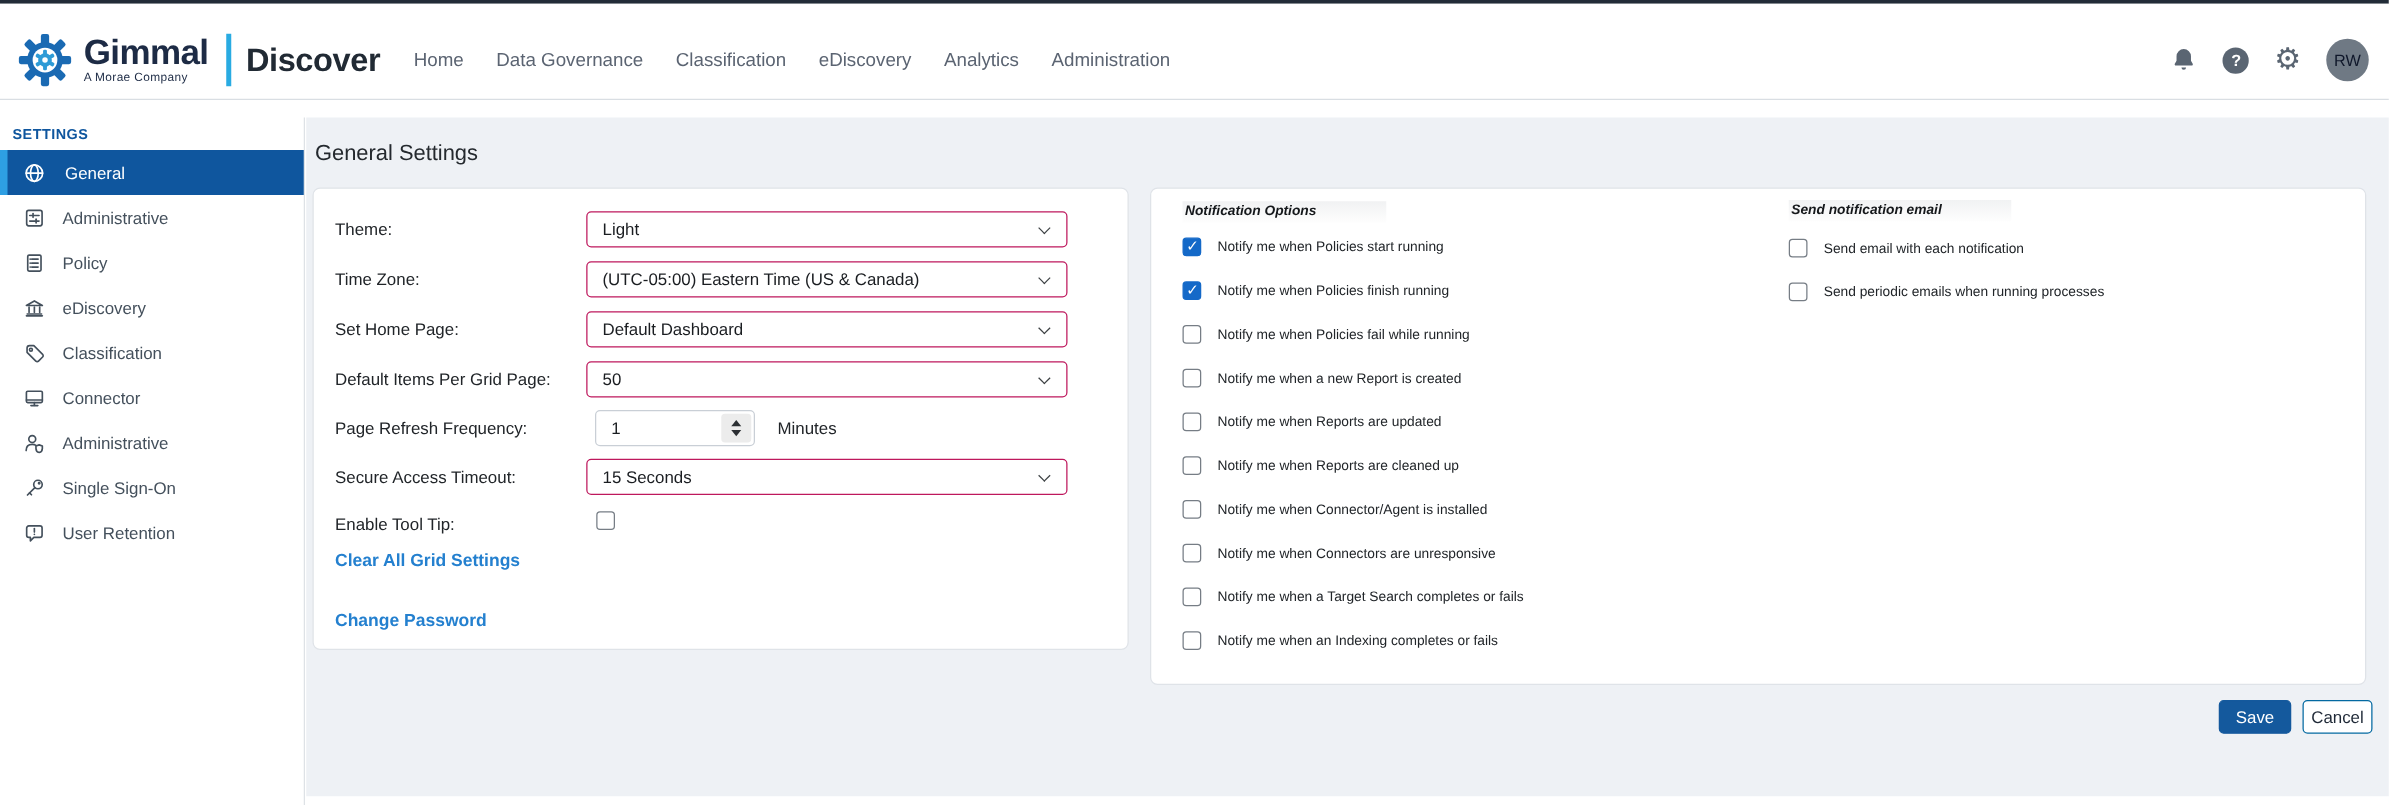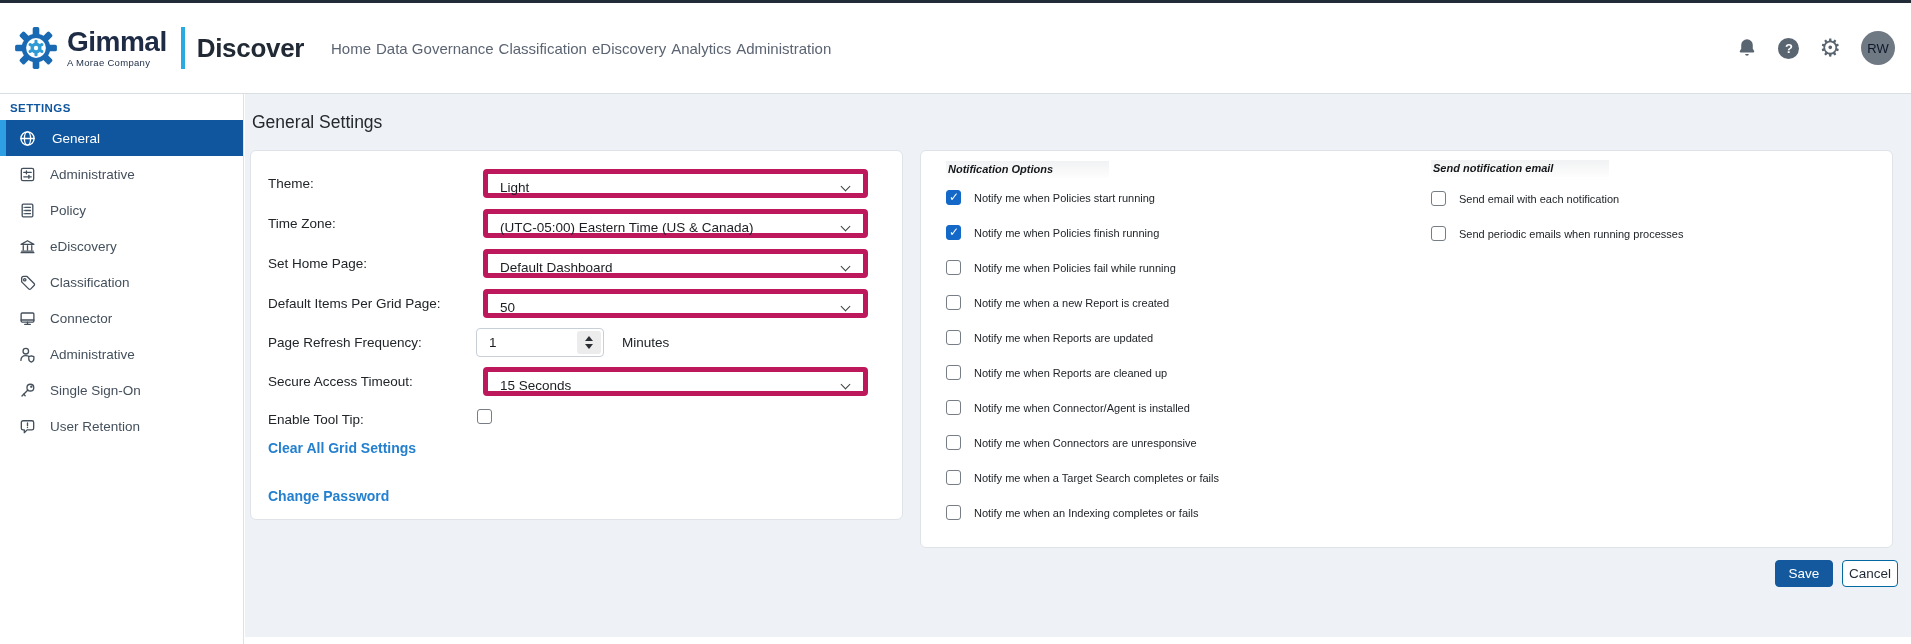--- a/index.html
+++ b/index.html
@@ -1,28 +1,28 @@
 <!DOCTYPE html>
 <html><head>
 <meta charset="utf-8">
 <style>
   * { margin:0; padding:0; box-sizing:border-box; }
   html,body { width:1911px; height:644px; background:#fff; overflow:hidden;
     font-family:"Liberation Sans","DejaVu Sans",sans-serif; color:#212529; }
 
   
   .topstrip { position:absolute; left:0; top:0; width:1911px; height:3px; background:#222c38; }
-  .header { position:absolute; left:0; top:3px; width:1911px; height:91px; background:#fff; border-bottom:1px solid #d9dee3; }
+  .header { position:absolute; left:0; top:3px; width:1911px; height:77px; background:#fff; border-bottom:1px solid #d9dee3; }
   .logo { position:absolute; left:14px; top:0; height:90px; display:flex; align-items:center; }
   .gimmal-block { margin-left:9px; display:flex; flex-direction:column; align-items:flex-start; }
   .gimmal-name { font-size:28px; font-weight:bold; color:#1d2b45; letter-spacing:-0.5px; line-height:28px; }
   .gimmal-tag { font-size:9.5px; color:#1d2b45; letter-spacing:0.3px; margin-top:1px; }
   .cyanbar { width:4px; height:42px; background:#29abe2; margin:0 12px 0 14px; }
   .product-name { font-size:26px; font-weight:bold; color:#212a34; letter-spacing:-0.3px; }
-  .nav { position:absolute; left:331px; top:0; height:90px; display:flex; align-items:center; gap:5px; }
+  .nav { position:absolute; left:331px; top:0; height:90px; display:flex; align-items:center; gap:26px; }
   .nav-item { font-size:15px; color:#5b6472; cursor:pointer; white-space:nowrap; }
   .hright { position:absolute; right:16px; top:0; height:90px; display:flex; align-items:center; gap:20px; }
   .helpcircle { width:21px; height:21px; border-radius:50%; background:#5a6572; color:#fff; font-size:13px; font-weight:bold; display:flex; align-items:center; justify-content:center; }
   .gearglyph { font-size:24px; color:#5a6572; line-height:24px; }
   .avatar { width:34px; height:34px; border-radius:50%; background:#6f7984; color:#0f172a; font-size:13px; display:flex; align-items:center; justify-content:center; }
 
   
   .sidebar { position:absolute; left:0; top:94px; width:244px; height:550px; background:#fff; border-right:1px solid #dee2e6; }
   .side-section { margin:8px 0 6px 10px; font-size:11.5px; font-weight:bold; color:#0f569e; letter-spacing:0.4px; }
   .side-item { position:relative; height:36px; display:flex; align-items:center; color:#44505c; cursor:pointer;text-align:center; }
@@ -37,21 +37,21 @@
   .main { position:absolute; left:245px; top:94px; width:1666px; height:543px; background:#eef1f5; }
   .page-title { position:absolute; left:252px; top:112px; font-size:17.5px; color:#24292e; }
 
   .card { position:absolute; background:#fff; border:1px solid #dfe3e8; border-radius:6px; }
   .card-left { left:250px; top:150px; width:653px; height:370px; }
   .card-right { left:920px; top:150px; width:973px; height:398px; }
 
   
   .frow { position:absolute; left:0; width:100%; height:29px; }
   .flabel { position:absolute; left:17px; top:0; line-height:29px; font-size:13.5px; color:#212529; }
-  .fselect { position:absolute; left:232px; top:0; width:385px; height:29px; border:5px solid #be185d; border-radius:4px; background:#fff; font-size:13.5px; line-height:27px; padding-left:12px; color:#1a1d21; cursor:pointer; }
+  .fselect { position:absolute; left:218px; top:0; width:385px; height:29px; border:1px solid #be185d; border-radius:4px; background:#fff; font-size:13.5px; line-height:27px; padding-left:12px; color:#1a1d21; cursor:pointer; }
   .chev { position:absolute; right:14px; top:9px; width:7px; height:7px; border-right:1.5px solid #3c4043; border-bottom:1.5px solid #3c4043; transform:rotate(45deg); }
   .numwrap { position:absolute; left:225px; top:0; width:128px; height:29px; border:1px solid #c9cfd6; border-radius:4px; background:#fff; font-size:13.5px; line-height:27px; padding-left:12px; color:#1a1d21; }
   .spin { position:absolute; right:2px; top:2px; width:24px; height:23px; background:#ececec; border-radius:3px; display:flex; flex-direction:column; align-items:center; justify-content:center; gap:3px; cursor:pointer; }
   .arr-up { width:0; height:0; border-left:4px solid transparent; border-right:4px solid transparent; border-bottom:5px solid #2b2f33; }
   .arr-dn { width:0; height:0; border-left:4px solid transparent; border-right:4px solid transparent; border-top:5px solid #2b2f33; }
   .fsuffix { position:absolute; left:371px; top:0; line-height:29px; font-size:13.5px; color:#212529; }
 
   .cb { display:inline-block; width:15px; height:15px; border:1px solid #767d85; border-radius:3px; background:#fff; flex:none; cursor:pointer; position:relative; }
   .cb.checked { background:#1469c8; border-color:#1469c8; }
   .cb.checked::after { content:"\2713"; position:absolute; left:2px; top:-1px; color:#fff; font-size:12px; font-weight:bold; }

